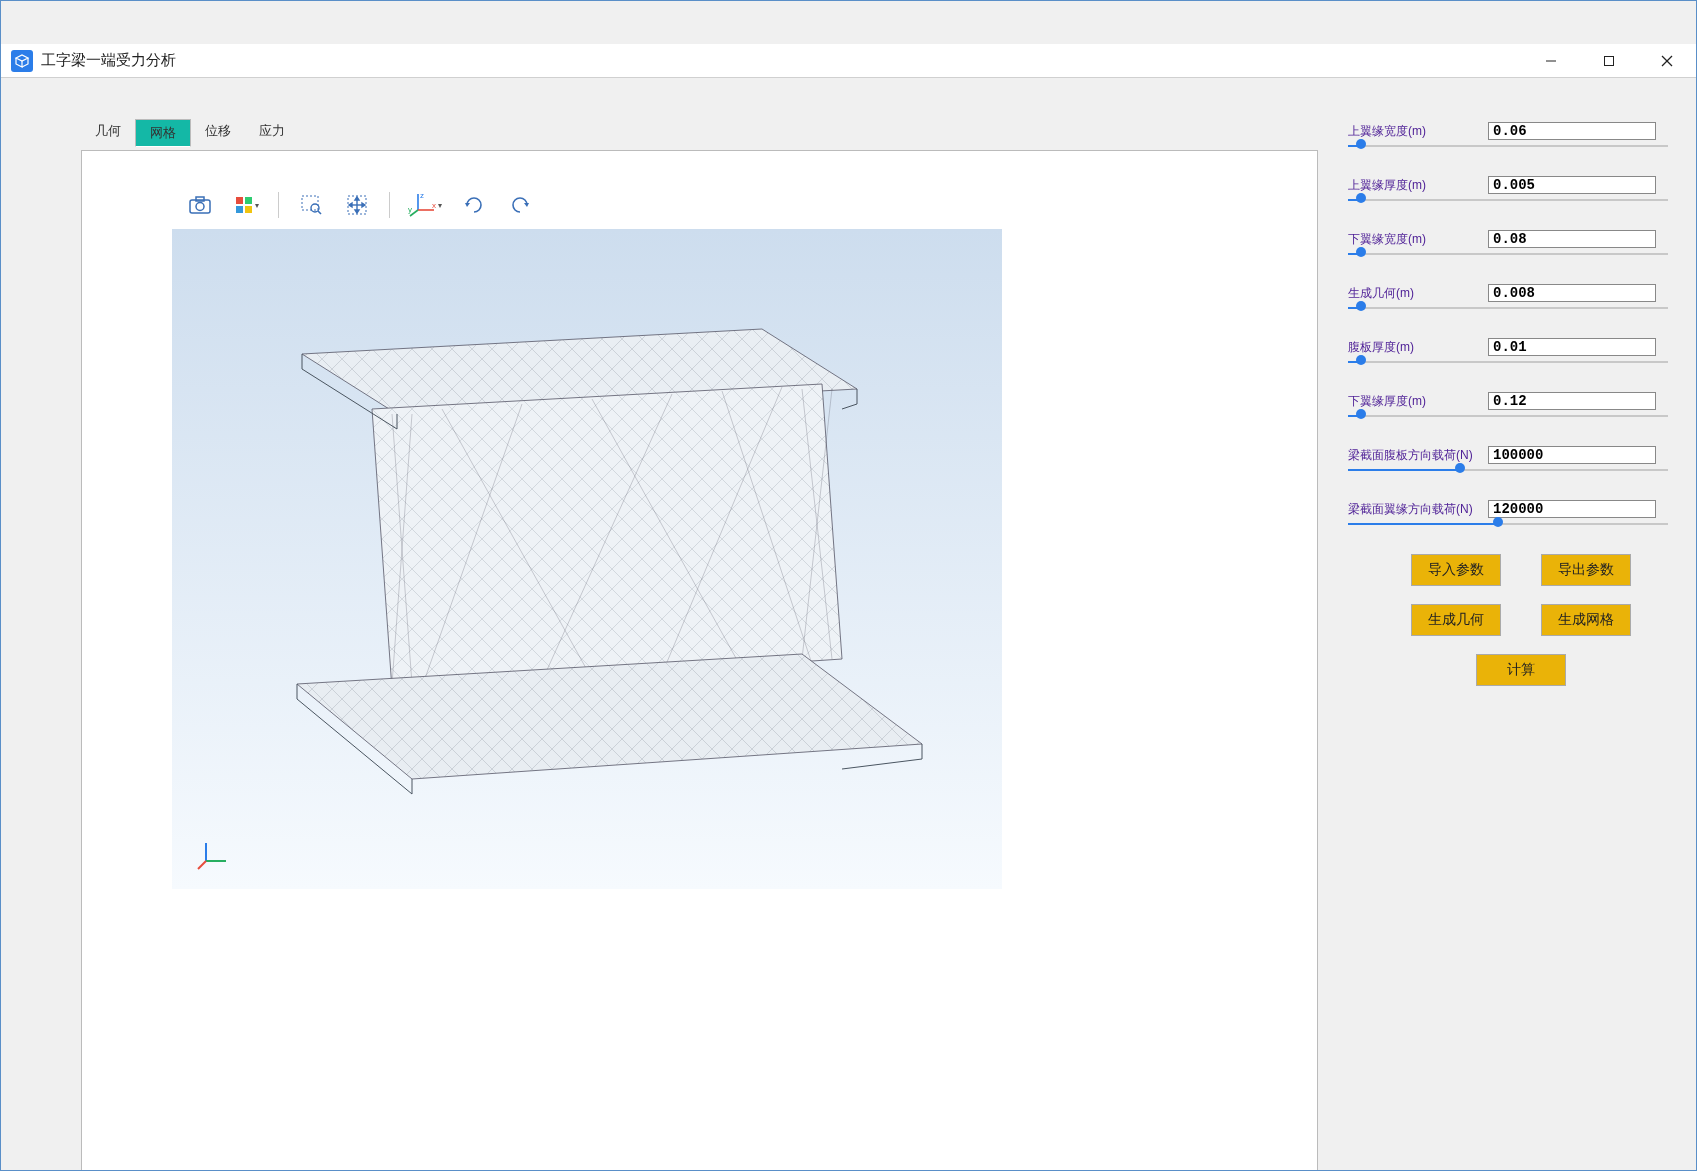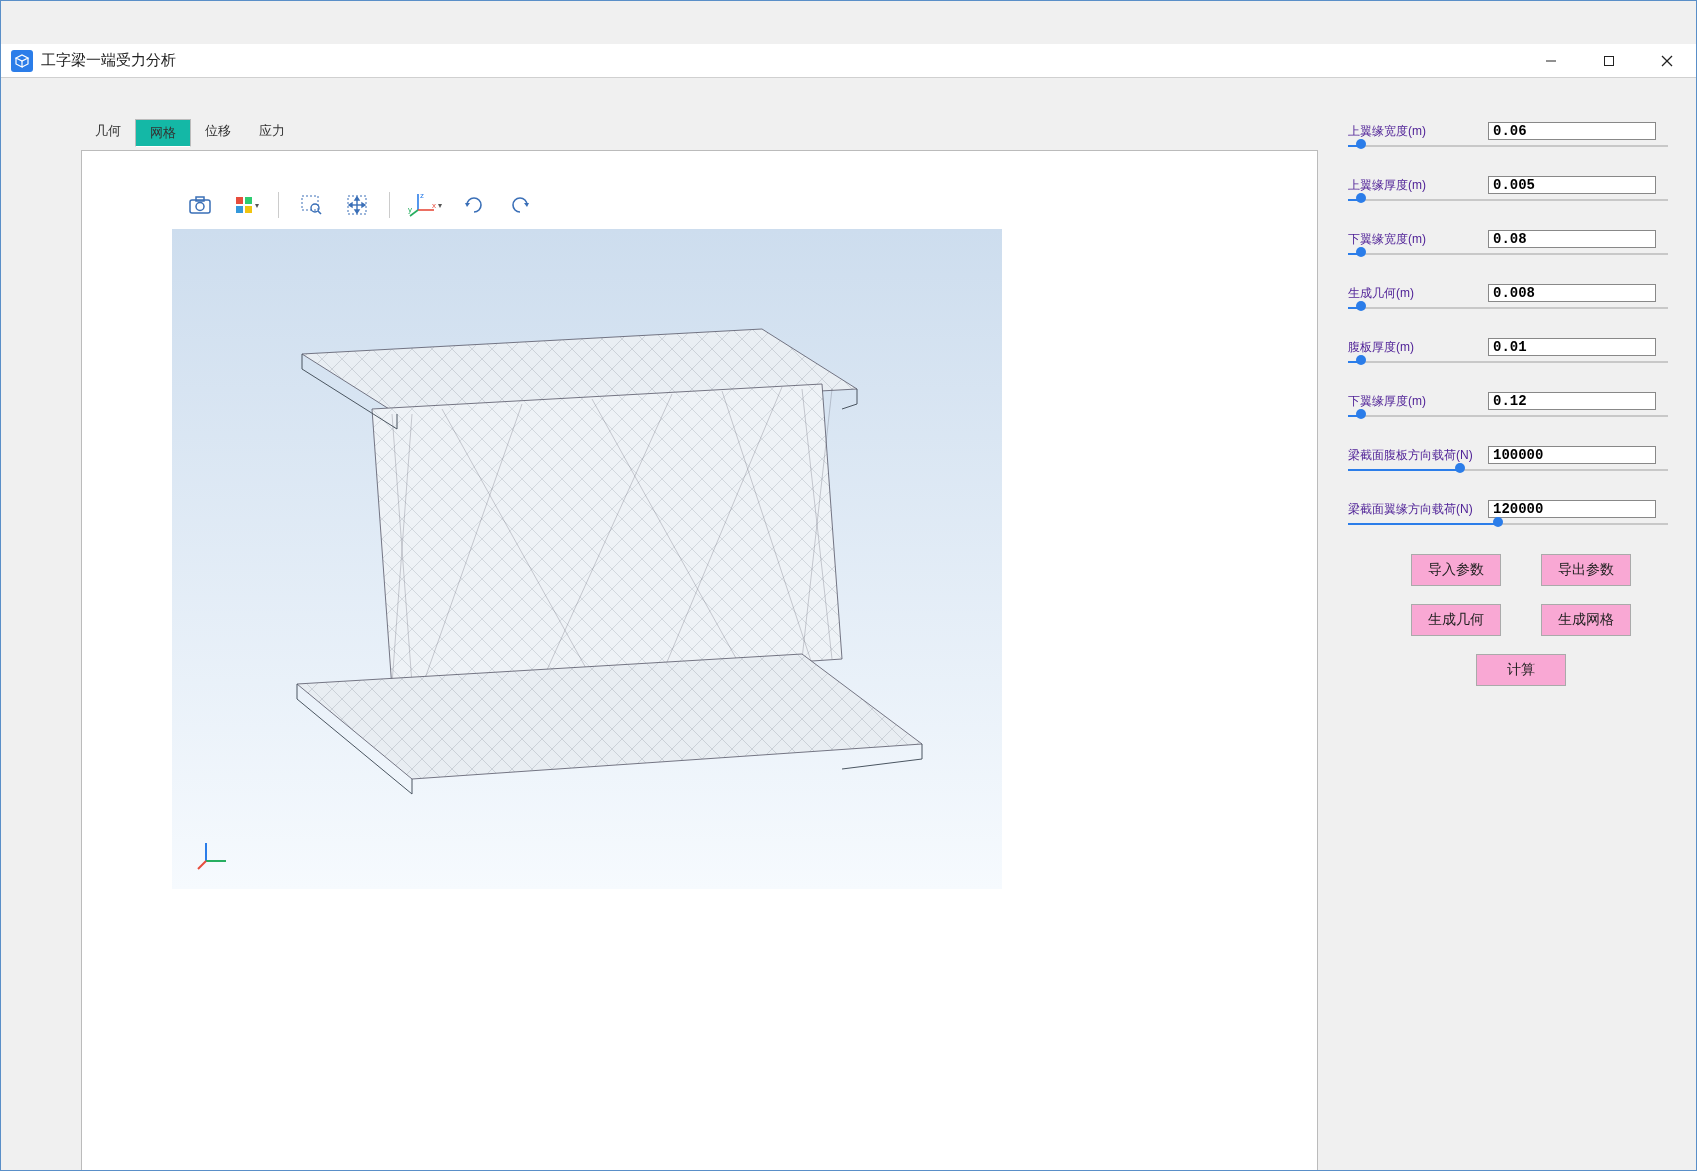--- a/index.html
+++ b/index.html
@@ -152,21 +152,21 @@
   .btns {
     display: flex;
     flex-wrap: wrap;
     gap: 18px 40px;
     margin-top: 18px;
     padding-left: 26px;
   }
   .btn {
     min-width: 90px;
     height: 32px;
-    background: #f9a8d4;
+    background: #eab308;
     border: 1px solid #aaa;
     font-size: 14px;
     color: #222;
     display: flex; align-items: center; justify-content: center;
     padding: 0 14px;
     cursor: default;
   }
   .btns .brow { display: flex; gap: 40px; width: 100%; justify-content: center;}
 </style>
 </head>

